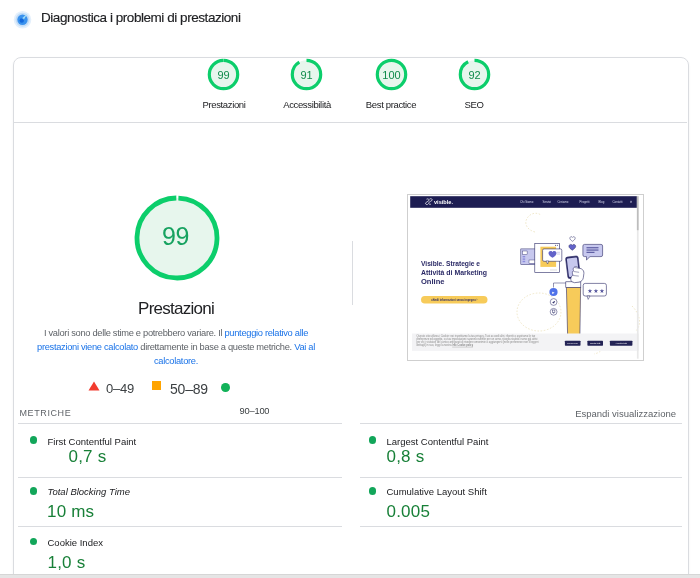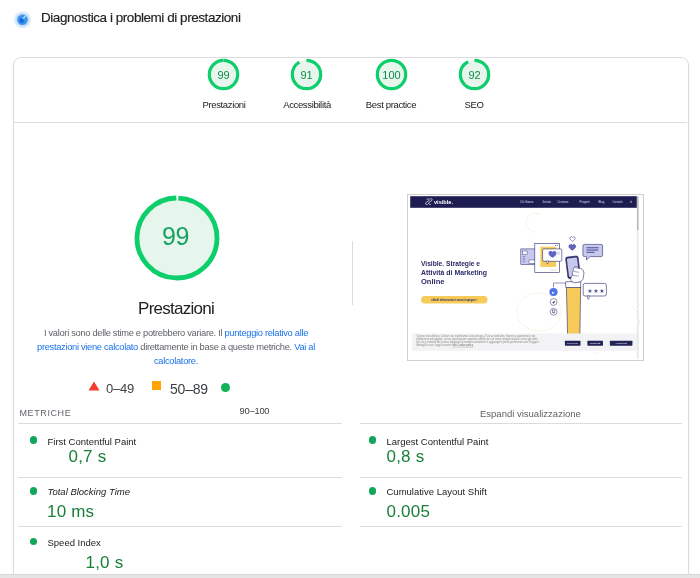--- a/index.html
+++ b/index.html
@@ -188,21 +188,21 @@
     <text x="188.2" y="150.1" font-size="2.2" fill="#fff" text-anchor="middle">Rifiuta tutti</text>
     <rect x="202.9" y="146.7" width="22.5" height="5" rx="0.6" fill="#232355"></rect>
     <text x="214.1" y="150.1" font-size="2.2" fill="#fff" text-anchor="middle">Accetta tutti</text>
   </g>
 
   <rect x="229.9" y="2.2" width="1.7" height="162.5" fill="#e8e8e8"></rect>
   <rect x="229.9" y="2.2" width="1.7" height="34" fill="#bdbdbd"></rect>
 </svg>
 
 <div class="abs" style="left:19.5px;top:408.2px;font-size:9px;letter-spacing:0.6px;color:#5f6368;">METRICHE</div>
-<div class="abs" style="left:480px;top:408px;width:196px;font-size:9.5px;color:#5f6368;">Espandi visualizzazione</div>
+<div class="abs" style="left:480px;top:408px;width:196px;text-align:right;font-size:9.5px;color:#5f6368;">Espandi visualizzazione</div>
 
 <div class="sep" style="left:18px;top:423.4px;width:324px;"></div>
 <div class="sep" style="left:359.5px;top:423.4px;width:322.5px;"></div>
 
 <div class="dot" style="left:29.7px;top:436.2px;"></div>
 <div class="abs mname" style="left:47.5px;top:435.5px;">First Contentful Paint</div>
 <div class="abs mval" style="left:47.5px;top:447px;padding-left:21px;">0,7 s</div>
 <div class="dot" style="left:368.7px;top:436.2px;"></div>
 <div class="abs mname" style="left:386.5px;top:435.5px;">Largest Contentful Paint</div>
 <div class="abs mval" style="left:386.5px;top:447px;">0,8 s</div>
@@ -214,16 +214,16 @@
 <div class="abs mname" style="left:47.5px;top:486.2px;font-style:italic;">Total Blocking Time</div>
 <div class="abs mval" style="left:47px;top:501.5px;">10 ms</div>
 <div class="dot" style="left:368.7px;top:487.4px;"></div>
 <div class="abs mname" style="left:386.5px;top:486.2px;">Cumulative Layout Shift</div>
 <div class="abs mval" style="left:386.5px;top:501.5px;">0.005</div>
 
 <div class="sep" style="left:18px;top:526px;width:324px;"></div>
 <div class="sep" style="left:359.5px;top:526px;width:322.5px;"></div>
 
 <div class="dot" style="left:29.7px;top:537.9px;"></div>
-<div class="abs mname" style="left:47.5px;top:537.2px;">Speed Index</div>
-<div class="abs mval" style="left:47.5px;top:553.2px;margin-left:38px;">1,0 s</div>
+<div class="abs mname" style="left:47.5px;top:537.2px;">Cookie Index</div>
+<div class="abs mval" style="left:47.5px;top:553.2px;">1,0 s</div>
 
 <div class="abs" style="left:0;top:573.5px;width:700px;height:4.5px;background:#e5e5e5;border-top:1px solid #d6d6d6;"></div>
 
 </body></html>

